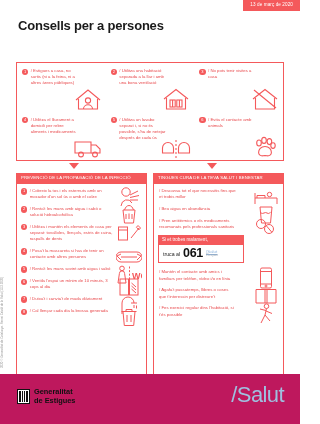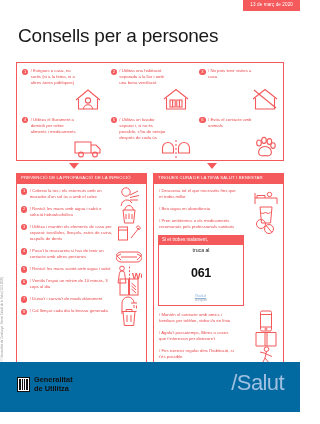--- a/index.html
+++ b/index.html
@@ -15,23 +15,23 @@
   .date-badge {
     position: absolute; top: 0; right: 0;
     background: #f4595b; color: #fff;
     font-size: 4.6px; letter-spacing: .1px;
     padding: 3.2px 7px 3.4px 7px;
     line-height: 1;
   }
 
   
   .title {
-    position: absolute; top: 24px; left: 18px;
-    font-size: 19px; line-height: 1.22; color: #1a1a1a;
-    font-weight: 400; letter-spacing: -.2px;
+    position: absolute; top: 18px; left: 18px;
+    font-size: 13px; line-height: 1.22; color: #1a1a1a;
+    font-weight: 700; letter-spacing: -.2px;
   }
 
   
   .topbox {
     position: absolute; left: 16px; top: 62px;
     width: 268px; height: 99px;
     border: 1px solid #f4595b;
   }
   .topgrid {
     display: grid; grid-template-columns: 1fr 1fr 1fr;
@@ -94,40 +94,39 @@
   .col.right .row-txt { max-width: 78px; padding-left: 1px; }
 
   
   .callout { margin: 2px 0 6px 0; width: 86px; }
   .callout-top {
     background: #f4595b; color: #fff; font-size: 4.6px;
     padding: 2.6px 4px 2.8px 4px; line-height: 1;
   }
   .callout-bot {
     border: 1px solid #f4595b; border-top: none; background: #fff;
-    display: flex; align-items: center; gap: 14px;
+    display: flex; align-items: center; gap: 3px;
     padding: 2px 4px 2.5px 4px;
-    flex-direction: column;
   }
   .callout-bot .pre { font-size: 5.2px; color: #1a1a1a; }
   .callout-bot .num061 { font-size: 12.5px; font-weight: 700; color: #111; letter-spacing: -.3px; line-height: 1; }
   .callout-bot .sr { line-height: 1.05; }
   .callout-bot .sr .s1 { font-size: 4.4px; color: #8fb4dd; text-decoration: underline; display: block; }
   .callout-bot .sr .s2 { font-size: 3.6px; color: #9aa7b4; display: block; }
 
   
   .vcredit {
     position: absolute; left: 3.5px; bottom: 56px;
     font-size: 2.9px; color: #9b9b9b;
     transform: rotate(-90deg); transform-origin: left bottom;
     white-space: nowrap;
   }
 
   
-  .footer { position: absolute; left: 0; bottom: 12px; width: 300px; height: 50px; background: #0369a1; }
+  .footer { position: absolute; left: 0; bottom: 0; width: 300px; height: 50px; background: #be185d; }
   .gen-logo { position: absolute; left: 17px; top: 14px; display: flex; align-items: center; gap: 4px; }
   .gen-mark {
     width: 13px; height: 15px; background: #fff; border: .8px solid #111;
     display: flex; align-items: center; justify-content: center; gap: 1.1px;
   }
   .gen-mark i { display: block; width: 1.3px; height: 10.5px; background: #111; }
   .gen-text { font-size: 7.4px; line-height: 1.16; color: #111; font-weight: 700; }
   .salut-brand {
     position: absolute; right: 16px; top: 8px;
     font-size: 22px; color: #9fc0e0; letter-spacing: -.6px;
@@ -426,19 +425,19 @@
   <div class="footer">
     <div class="gen-logo">
       <span class="gen-mark">
         <i></i>
           <i></i>
           <i></i>
           <i></i>
       </span>
       <span class="gen-text">
         <span>Generalitat</span><br>
-        <span>de Utilitza</span>
+        <span>de Estigues</span>
       </span>
     </div>
     <div class="salut-brand">/Salut</div>
   </div>
 
 </div>
 
 </body></html>

